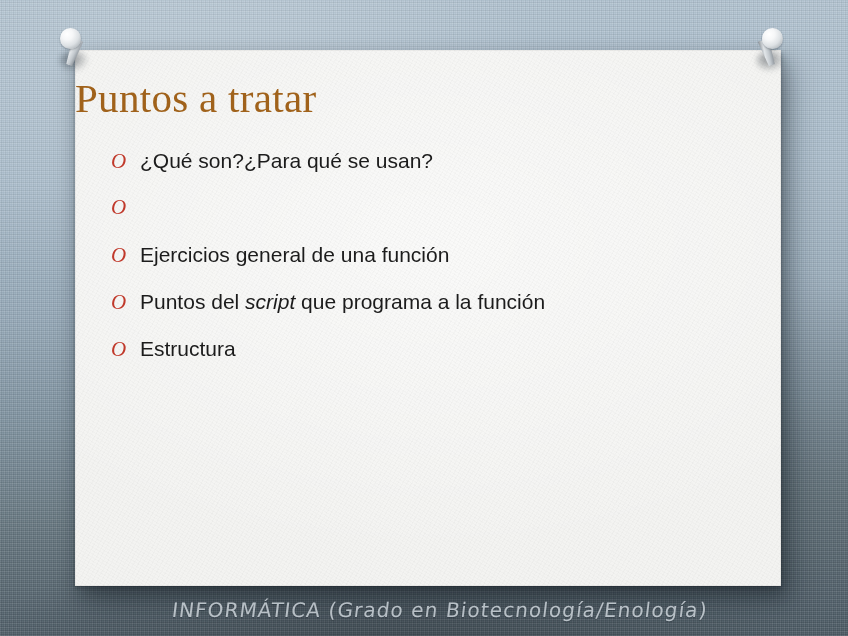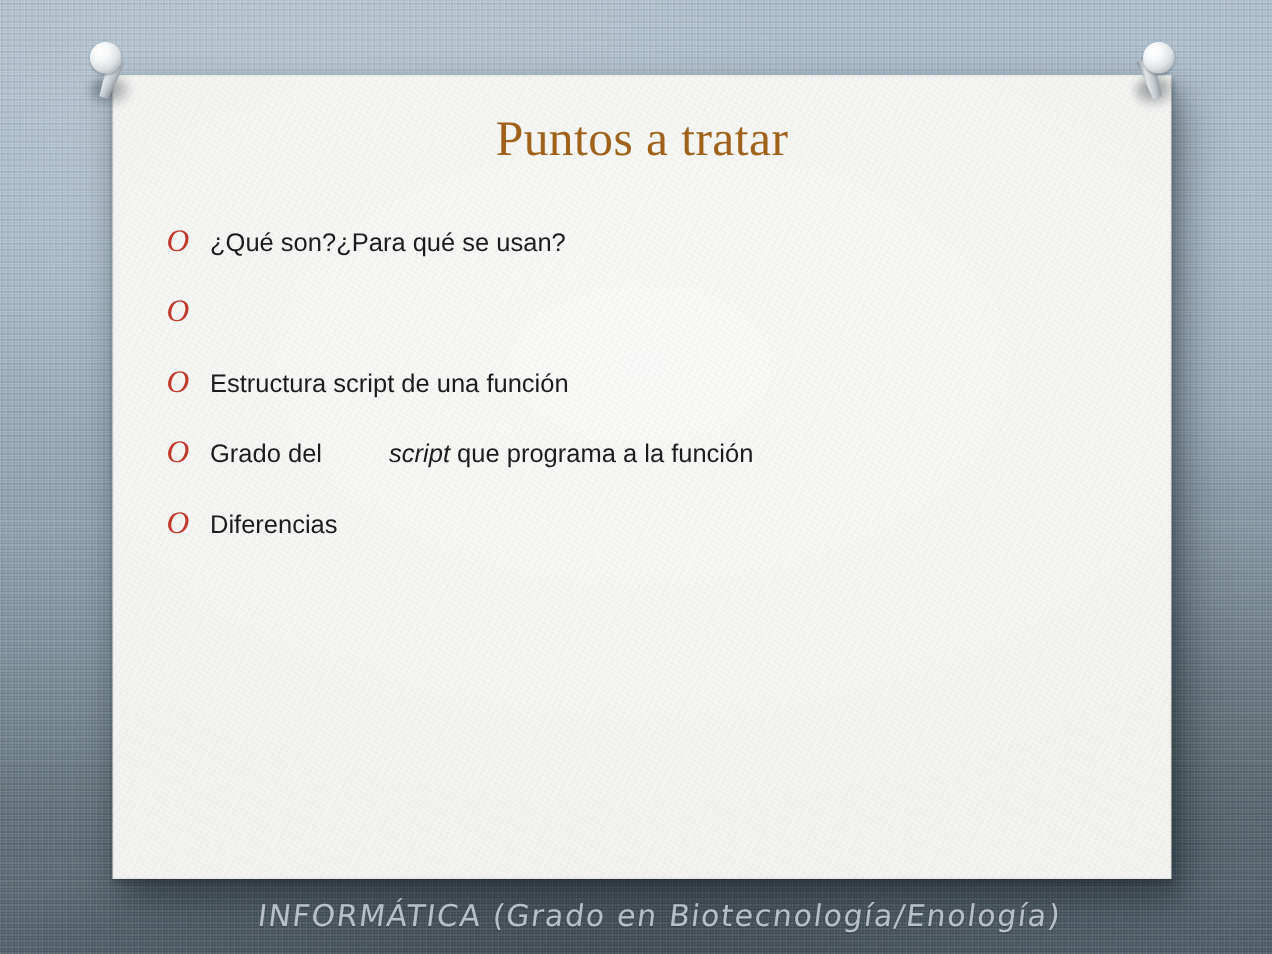--- a/index.html
+++ b/index.html
@@ -97,23 +97,22 @@
     box-shadow: inset 0 0 0 1px rgba(0,0,0,0.045);
     pointer-events: none;
   }
 
   
   #title {
     position: absolute;
     left: 0;
     right: 0;
     top: 24px;
-    text-align: center;
     font-family: "Liberation Serif", "DejaVu Serif", serif;
-    font-size: 33px;
+    font-size: 41px;
     line-height: 1.18;
     letter-spacing: 0.3px;
     color: #a0621b;
     white-space: nowrap;
   }
 
   
   #bullets {
     position: absolute;
     left: 36px;
@@ -130,28 +129,27 @@
     flex: 0 0 29px;
     font-family: "Liberation Serif", "DejaVu Serif", serif;
     font-style: italic;
     font-size: 21px;
     color: #c0392b;
     line-height: 1;
     text-align: left;
   }
   .bullet-text {
     font-family: "Liberation Sans", sans-serif;
-    font-size: 17px;
+    font-size: 21px;
     color: #1c1c1c;
     line-height: 1;
     white-space: nowrap;
   }
   .bullet-text i {
     font-style: italic;
-    margin-left: 40px;
   }
 
   
   .pin {
     position: absolute;
     width: 56px;
     height: 56px;
     pointer-events: none;
   }
   .pin.left  { left: 46px; top: 22px; }
@@ -228,31 +226,31 @@
         <span class="bullet-mark">O</span>
         <span class="bullet-text">¿Qué son?¿Para qué se usan?</span>
       </div>
 
       <div class="bullet-row">
         <span class="bullet-mark">O</span>
       </div>
 
       <div class="bullet-row">
         <span class="bullet-mark">O</span>
-        <span class="bullet-text">Estructura script de una función</span>
-      </div>
-
-      <div class="bullet-row">
-        <span class="bullet-mark">O</span>
-        <span class="bullet-text"><span>Grado del </span><i>script</i><span> que programa a la función</span></span>
-      </div>
-
-      <div class="bullet-row">
-        <span class="bullet-mark">O</span>
-        <span class="bullet-text">Diferencias</span>
+        <span class="bullet-text">Ejercicios general de una función</span>
+      </div>
+
+      <div class="bullet-row">
+        <span class="bullet-mark">O</span>
+        <span class="bullet-text"><span>Puntos del </span><i>script</i><span> que programa a la función</span></span>
+      </div>
+
+      <div class="bullet-row">
+        <span class="bullet-mark">O</span>
+        <span class="bullet-text">Estructura</span>
       </div>
 
     </div>
   </div>
 
   <div class="pin left">
     <div class="shadow"></div>
     <div class="shaft"></div>
     <div class="head"></div>
   </div>

